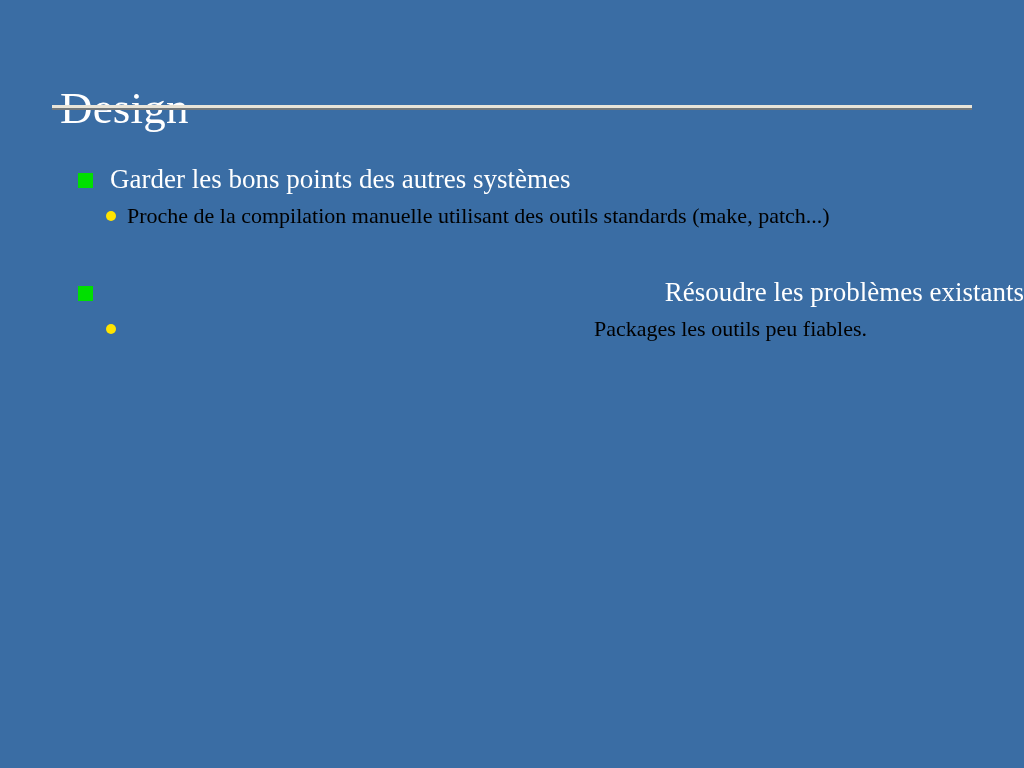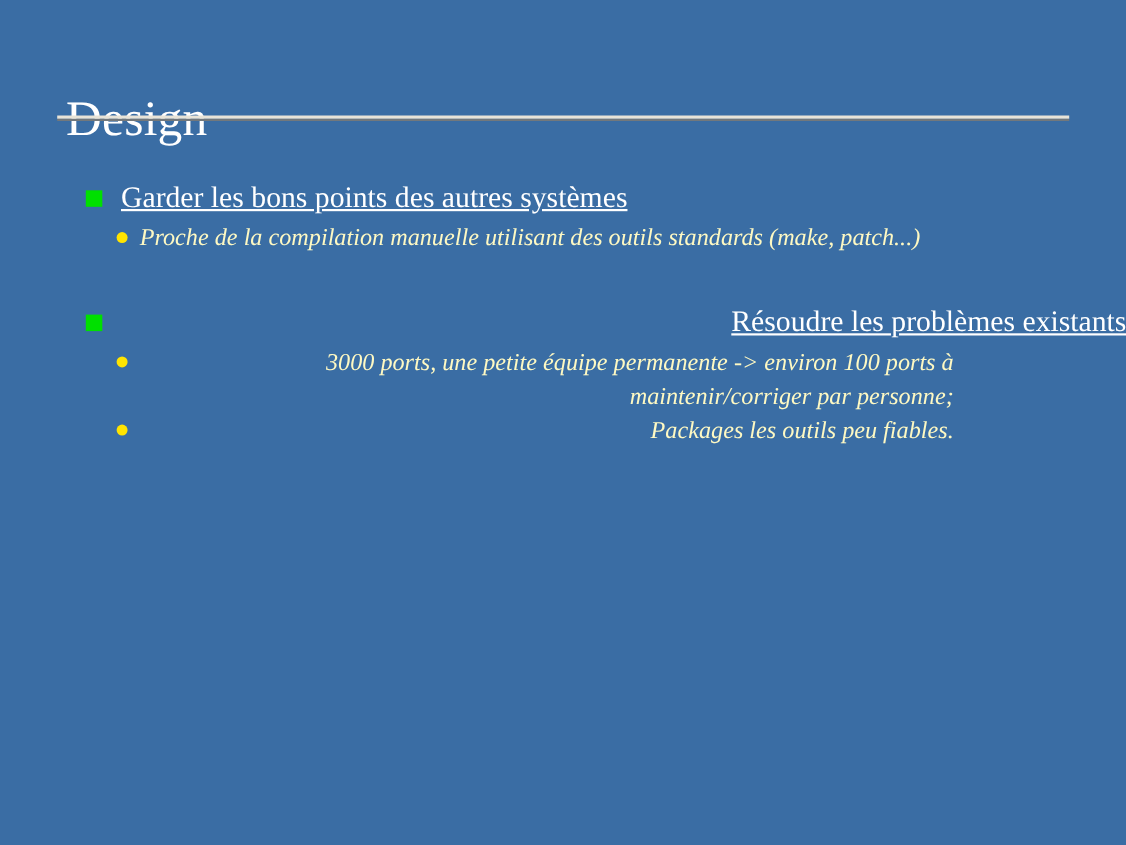--- a/index.html
+++ b/index.html
@@ -72,21 +72,20 @@
   }
 
   
   .l1 {
     position: relative;
     padding-left: 110px;
     color: #ffffff;
     font-size: 27px;
     line-height: 38px;
     min-height: 38px;
-    text-decoration: underline;
   }
   .l1 .bullet-sq {
     position: absolute;
     left: 78px;
     top: 13px;
     width: 15px;
     height: 15px;
     background: #00e000;
     display: block;
   }
@@ -96,25 +95,24 @@
 
   
   .l2-list {
     margin: 2px 0 0 0;
     padding: 0;
     list-style: none;
   }
   .l2 {
     position: relative;
     padding-left: 127px;
-    color: #fef9c3;
+    color: #000000;
     font-size: 22px;
     line-height: 31px;
     min-height: 31px;
-    font-style: italic;
   }
   .l2 .bullet-dot {
     position: absolute;
     left: 106px;
     top: 11px;
     width: 10px;
     height: 10px;
     border-radius: 50%;
     background: #ffe400;
     display: block;
@@ -152,23 +150,19 @@
     </div>
 
     <div class="group">
       <div class="l1">
         <span class="bullet-sq"></span>
         <span class="l1-text">Résoudre les problèmes existants</span>
       </div>
       <ul class="l2-list">
         <li class="l2">
           <span class="bullet-dot"></span>
-          <span class="l2-text">3000 ports, une petite équipe permanente -&gt; environ 100 ports à maintenir/corriger par personne;</span>
-        </li>
-        <li class="l2">
-          <span class="bullet-dot"></span>
           <span class="l2-text">Packages les outils peu fiables.</span>
         </li>
       </ul>
     </div>
 
   </div>
 </div>
 
 </body></html>

